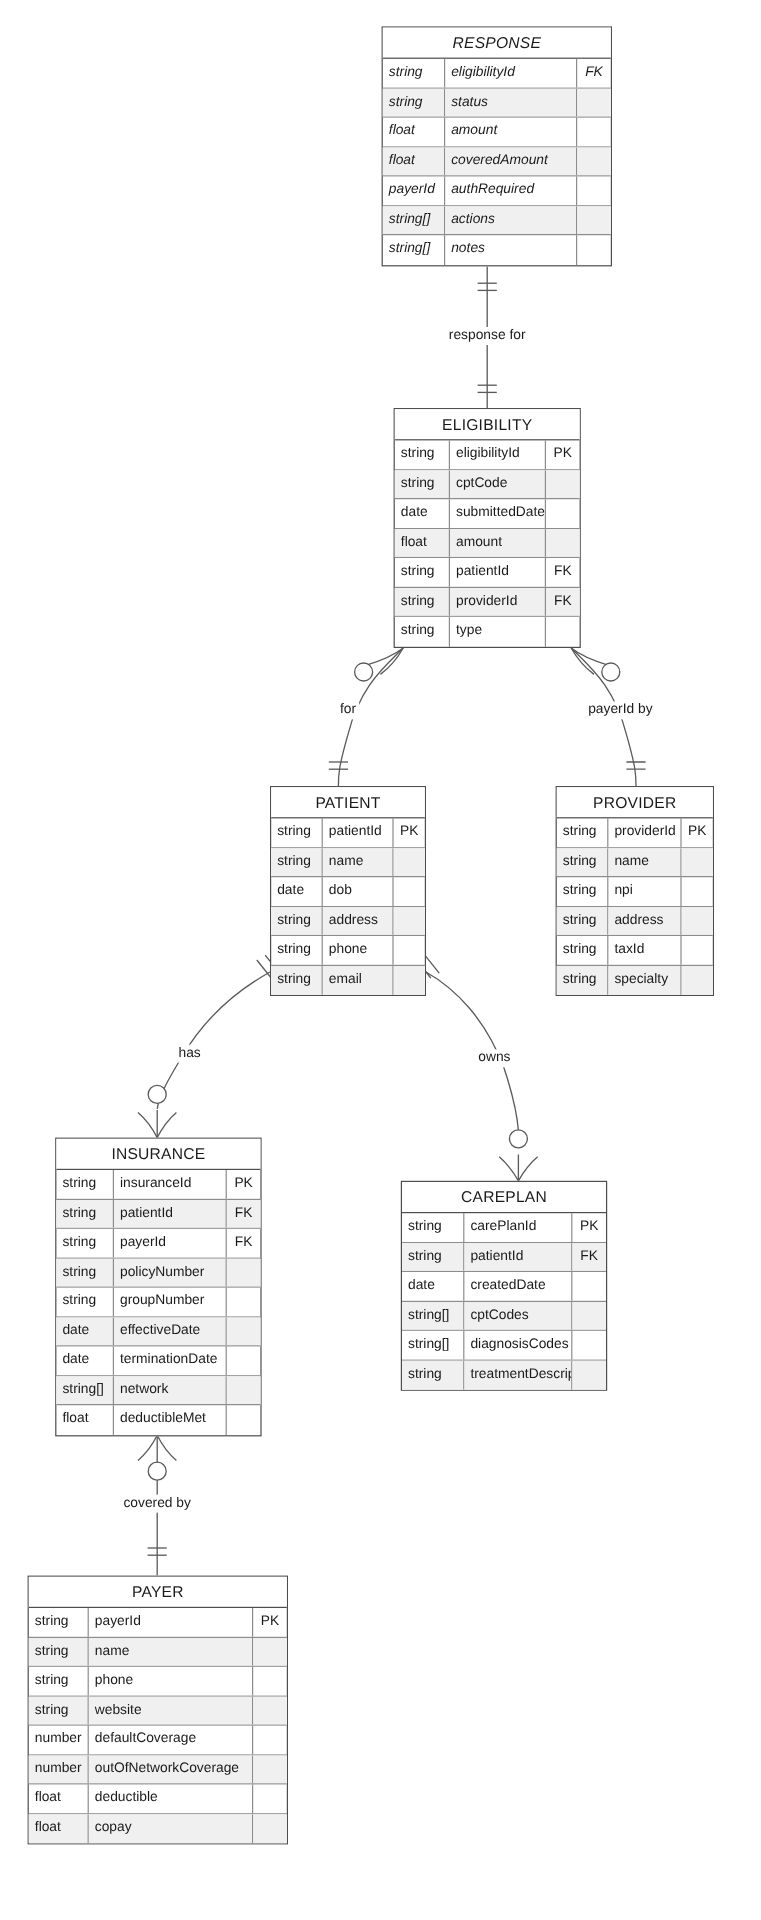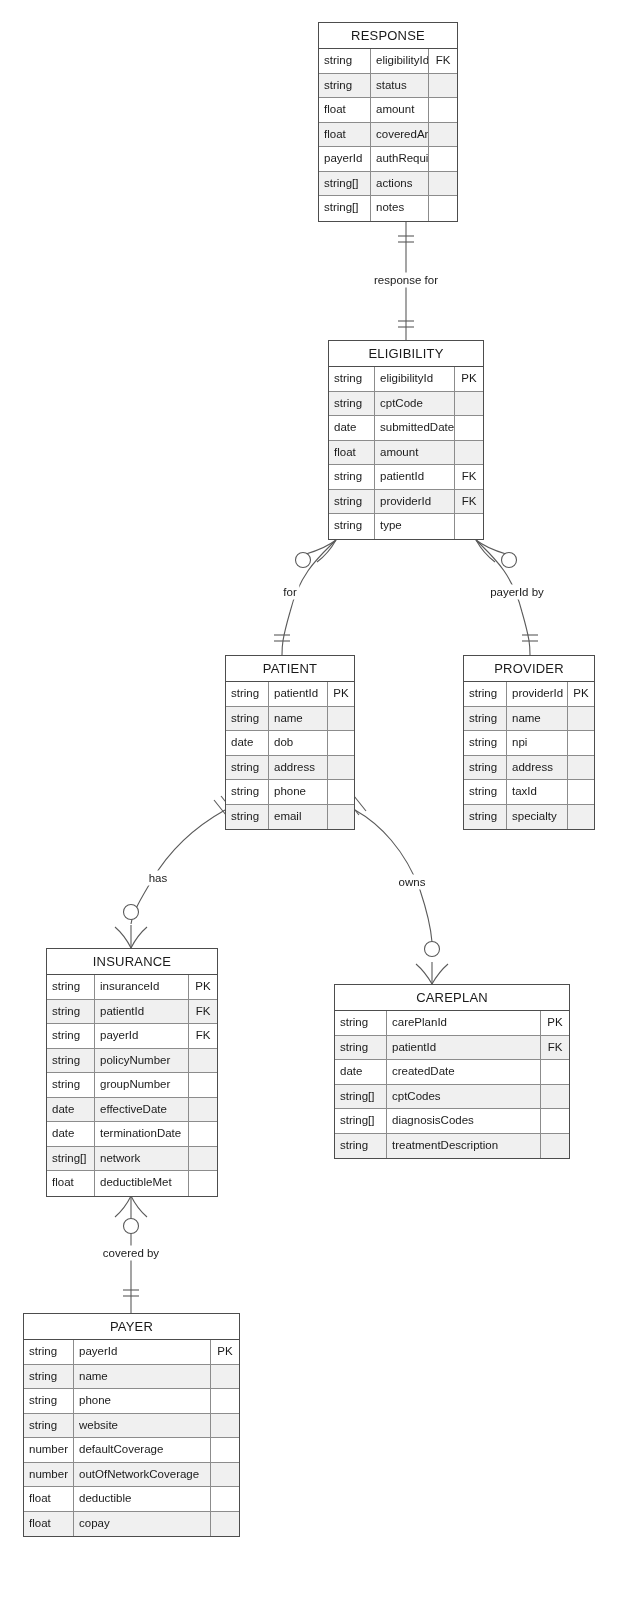--- a/index.html
+++ b/index.html
@@ -132,21 +132,21 @@
         <circle cx="131" cy="1226" r="7.5" fill="#ffffff" stroke="#5a5a5a"></circle>
 
         <line x1="123" y1="1290" x2="139" y2="1290"></line>
         <line x1="123" y1="1296" x2="139" y2="1296"></line>
       </g>
 
     </g>
   </svg>
 
   <div id="entities-layer">
-      <div class="entity" style="left: 318px; top: 22px; width: 140px;">
+      <div class="entity" style="left: 318px; top: 22px; width: 192px; font-style: italic;">
         <div class="entity-title">RESPONSE</div>
         <div class="attr-row">
           <div class="c-type" style="width: 52px; flex: 0 0 52px;">string</div>
           <div class="c-name">eligibilityId</div>
           <div class="c-key" style="width: 28px; flex: 0 0 28px;">FK</div>
         </div>
         <div class="attr-row alt">
           <div class="c-type" style="width: 52px; flex: 0 0 52px;">string</div>
           <div class="c-name">status</div>
           <div class="c-key" style="width: 28px; flex: 0 0 28px;"></div>
@@ -322,21 +322,21 @@
           <div class="c-type" style="width: 48px; flex: 0 0 48px;">string[]</div>
           <div class="c-name">network</div>
           <div class="c-key" style="width: 28px; flex: 0 0 28px;"></div>
         </div>
         <div class="attr-row">
           <div class="c-type" style="width: 48px; flex: 0 0 48px;">float</div>
           <div class="c-name">deductibleMet</div>
           <div class="c-key" style="width: 28px; flex: 0 0 28px;"></div>
         </div>
       </div>
-      <div class="entity" style="left: 334px; top: 984px; width: 236px;">
+      <div class="entity" style="left: 334px; top: 984px; width: 172px;">
         <div class="entity-title">CAREPLAN</div>
         <div class="attr-row">
           <div class="c-type" style="width: 52px; flex: 0 0 52px;">string</div>
           <div class="c-name">carePlanId</div>
           <div class="c-key" style="width: 28px; flex: 0 0 28px;">PK</div>
         </div>
         <div class="attr-row alt">
           <div class="c-type" style="width: 52px; flex: 0 0 52px;">string</div>
           <div class="c-name">patientId</div>
           <div class="c-key" style="width: 28px; flex: 0 0 28px;">FK</div>

